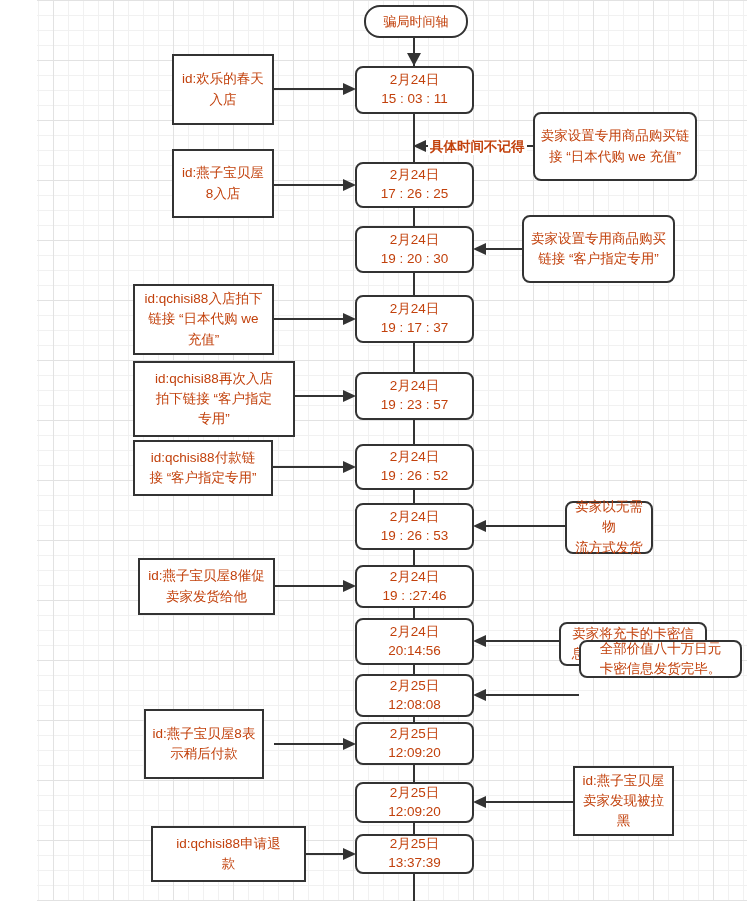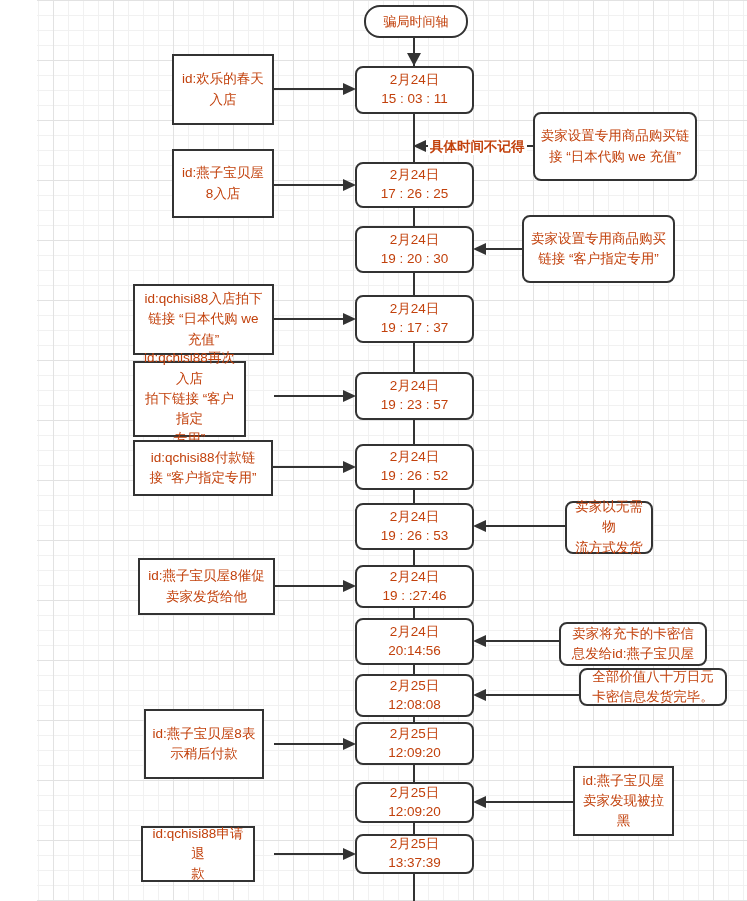--- a/index.html
+++ b/index.html
@@ -142,59 +142,59 @@
     </div>
   <div class="lbox" style="left:135px;top:149px;width:102px;height:69px">
       <span class="evt-text">id:燕子宝贝屋
 8入店</span>
     </div>
   <div class="lbox" style="left:96px;top:284px;width:141px;height:71px">
       <span class="evt-text">id:qchisi88入店拍下
 链接 “日本代购 we
 充值”</span>
     </div>
-  <div class="lbox" style="left:96px;top:361px;width:113px;height:76px">
+  <div class="lbox" style="left:96px;top:361px;width:162px;height:76px">
       <span class="evt-text">id:qchisi88再次入店
 拍下链接 “客户指定
 专用”</span>
     </div>
   <div class="lbox" style="left:96px;top:440px;width:140px;height:56px">
       <span class="evt-text">id:qchisi88付款链
 接 “客户指定专用”</span>
     </div>
   <div class="lbox" style="left:101px;top:558px;width:137px;height:57px">
       <span class="evt-text">id:燕子宝贝屋8催促
 卖家发货给他</span>
     </div>
   <div class="lbox" style="left:107px;top:709px;width:120px;height:70px">
       <span class="evt-text">id:燕子宝贝屋8表
 示稍后付款</span>
     </div>
-  <div class="lbox" style="left:104px;top:826px;width:114px;height:56px">
+  <div class="lbox" style="left:114px;top:826px;width:155px;height:56px">
       <span class="evt-text">id:qchisi88申请退
 款</span>
     </div>
 
   <div class="rbox" style="left:485px;top:215px;width:153px;height:68px">
       <span class="evt-text">卖家设置专用商品购买
 链接 “客户指定专用”</span>
     </div>
   <div class="rbox" style="left:496px;top:112px;width:164px;height:69px">
       <span class="evt-text">卖家设置专用商品购买链
 接 “日本代购 we 充值”</span>
     </div>
   <div class="rbox" style="left:528px;top:501px;width:88px;height:53px">
       <span class="evt-text">卖家以无需物
 流方式发货</span>
     </div>
   <div class="rbox" style="left:522px;top:622px;width:148px;height:44px">
       <span class="evt-text">卖家将充卡的卡密信
 息发给id:燕子宝贝屋</span>
     </div>
-  <div class="rbox" style="left:542px;top:668px;width:148px;height:38px">
+  <div class="rbox" style="left:542px;top:640px;width:163px;height:38px">
       <span class="evt-text">全部价值八十万日元
 卡密信息发货完毕。</span>
     </div>
   <div class="rbox square" style="left:536px;top:766px;width:101px;height:70px">
       <span class="evt-text">id:燕子宝贝屋
 卖家发现被拉
 黑</span>
     </div>
 
   <div class="harrow to-right" style="left:237px;top:89px;width:81px">

